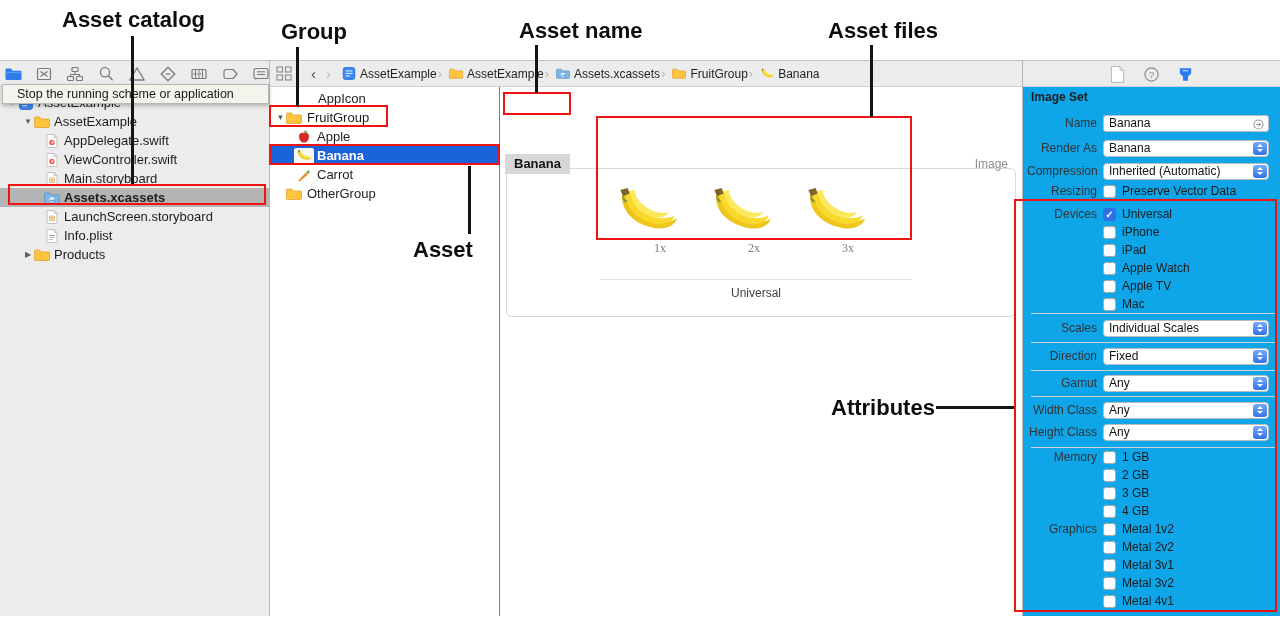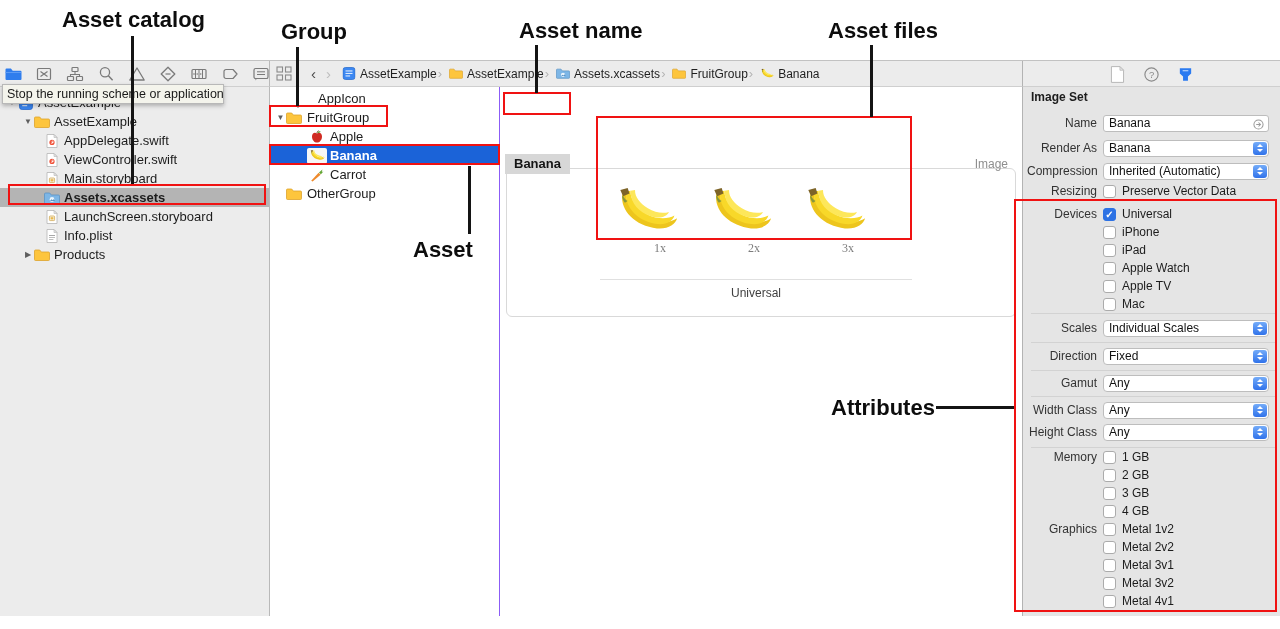--- a/index.html
+++ b/index.html
@@ -10,21 +10,21 @@
   .win { position:absolute; left:0; top:60px; width:1280px; height:555px;
          border-top:1px solid #c2c2c2; border-bottom:1px solid #bdbdbd; background:#fff; }
   .bar { position:absolute; top:0; height:26px; background:#ececec; border-bottom:1px solid #cfcfcf; }
   .nav-toolbar { left:0; width:270px; border-right:1px solid #b9b9b9; display:flex; align-items:center; padding-left:4px; gap:13px; }
   .jumpbar { left:270px; width:752px; display:flex; align-items:center; padding-left:6px; }
   .insp-tabs { left:1022px; width:258px; border-left:1px solid #b3b3b3; }
 
   .navigator { position:absolute; left:0; top:26px; width:270px; height:529px; background:#ececec; border-right:1px solid #b9b9b9; padding-top:6px; }
   .assetlist { position:absolute; left:270px; top:26px; width:230px; height:529px; background:#fff; border-right:1px solid #8b5cf6; padding-top:2px; }
   .editor    { position:absolute; left:500px; top:26px; width:522px; height:529px; background:#fff; }
-  .inspector { position:absolute; left:1022px; top:26px; width:258px; height:529px; background:#e5e5e5; border-left:1px solid #b3b3b3; font-size:12px;padding-left:24px; }
+  .inspector { position:absolute; left:1022px; top:26px; width:258px; height:529px; background:#0ea5e9; border-left:1px solid #b3b3b3; font-size:12px;padding-left:24px; }
 
   
   .tbi { width:18px; height:18px; flex:none; display:block; }
 
   
   .jb-grid { width:17px; height:15px; margin-right:5px; }
   .jb-divider { width:1px; height:16px; background:#c9c9c9; margin-right:7px; }
   .jb-chev { font-size:15px; line-height:15px; padding:0 5px; color:#4a4a4a; }
   .jb-chev.dis { color:#bdbdbd; }
   .crumb { display:flex; align-items:center; gap:4px; margin-left:6px; font-size:12px; color:#1f1f1f; }
@@ -35,21 +35,21 @@
   .trow { height:19px; display:flex; align-items:center; font-size:13px; color:#1c1c1c; position:relative; }
   .trow .disc { width:12px; font-size:8px; color:#5e5e5e; text-align:center; flex:none; }
   .trow .ticon { width:16px; height:14px; margin-right:4px; flex:none; }
   .lvl0 { padding-left:6px; } .lvl1 { padding-left:22px; } .lvl2 { padding-left:44px; }
   .trow.selected { background:#b4b4b4; font-weight:bold; }
 
   
   .arow { height:19px; display:flex; align-items:center; font-size:13px; color:#1c1c1c; }
   .arow .disc { width:11px; font-size:8px; color:#5e5e5e; text-align:center; flex:none; }
   .arow .aicon { width:16px; height:14px; margin-right:5px; flex:none; position:relative; }
-  .a-group { padding-left:5px; } .a-top { padding-left:27px; } .a-child { padding-left:39px; }
+  .a-group { padding-left:5px; } .a-top { padding-left:27px; } .a-child { padding-left:26px; }
   .arow.selected { background:#1b63d8; color:#fff; font-weight:bold; }
   .arow.selected .aicon .chip { position:absolute; inset:-1px -2px; background:#f6f6f6; border-radius:2px; }
   .appicon-ph { width:13px; height:13px; border:1px dashed #b2b2b2; border-radius:3px; }
 
   
   .well-box { position:absolute; left:6px; top:81px; width:510px; height:149px; border:1px solid #d9d9d9; border-radius:6px; background:#fff; }
   .asset-title { position:absolute; left:5px; top:67px; background:#d7d7d7; font-size:13px; font-weight:bold; color:#141414; padding:2px 9px 3px; }
   .type-label { position:absolute; right:14px; top:70px; font-size:12px; color:#8e8e8e; }
   .well { position:absolute; top:100px; width:94px; text-align:center;font-family:Liberation Serif, serif; }
   .well svg { width:66px; height:48px; }
@@ -73,23 +73,23 @@
   .stepper .dn { border-top:3.5px solid #fff; }
   .jumpcirc { position:absolute; right:4px; top:3px; width:11px; height:11px; }
   .cb { width:13px; height:13px; flex:none; background:#fff; border:1px solid #ababab; border-radius:3px; display:flex; align-items:center; justify-content:center; }
   .cb .ck { display:none; }
   .cb.on { background:#2d72e4; border-color:#2d72e4; }
   .cb.on .ck { display:block; color:#fff; font-size:10px; font-weight:bold; line-height:11px; }
   .cbl { margin-left:6px; color:#1c1c1c; }
   .isep { position:absolute; left:8px; width:246px; height:1px; background:#d2d2d2; }
 
   
-  .tooltip { position:absolute; left:2px; top:84px; width:222px; height:20px; background:#f4f4ec;
+  .tooltip { position:absolute; left:2px; top:84px; width:267px; height:20px; background:#f4f4ec;
              border:1px solid #b8b8b8; box-shadow:0 2px 4px rgba(0,0,0,.25); font-size:12.5px; color:#1a1a1a;
-             display:flex; align-items:center; padding-left:4px; z-index:40; white-space:nowrap; }
+             display:flex; align-items:center; padding-left:14px; z-index:40; white-space:nowrap; }
 
   
   .ann-label { position:absolute; font-weight:bold; font-size:22px; color:#0d0d0d; z-index:60; white-space:nowrap; }
   .ann-line { position:absolute; background:#141414; z-index:60; }
   .redbox { position:absolute; border:2.5px solid #f01212; z-index:55; pointer-events:none; }
 
   svg { display:block; }
 </style>
 </head>
 <body>

